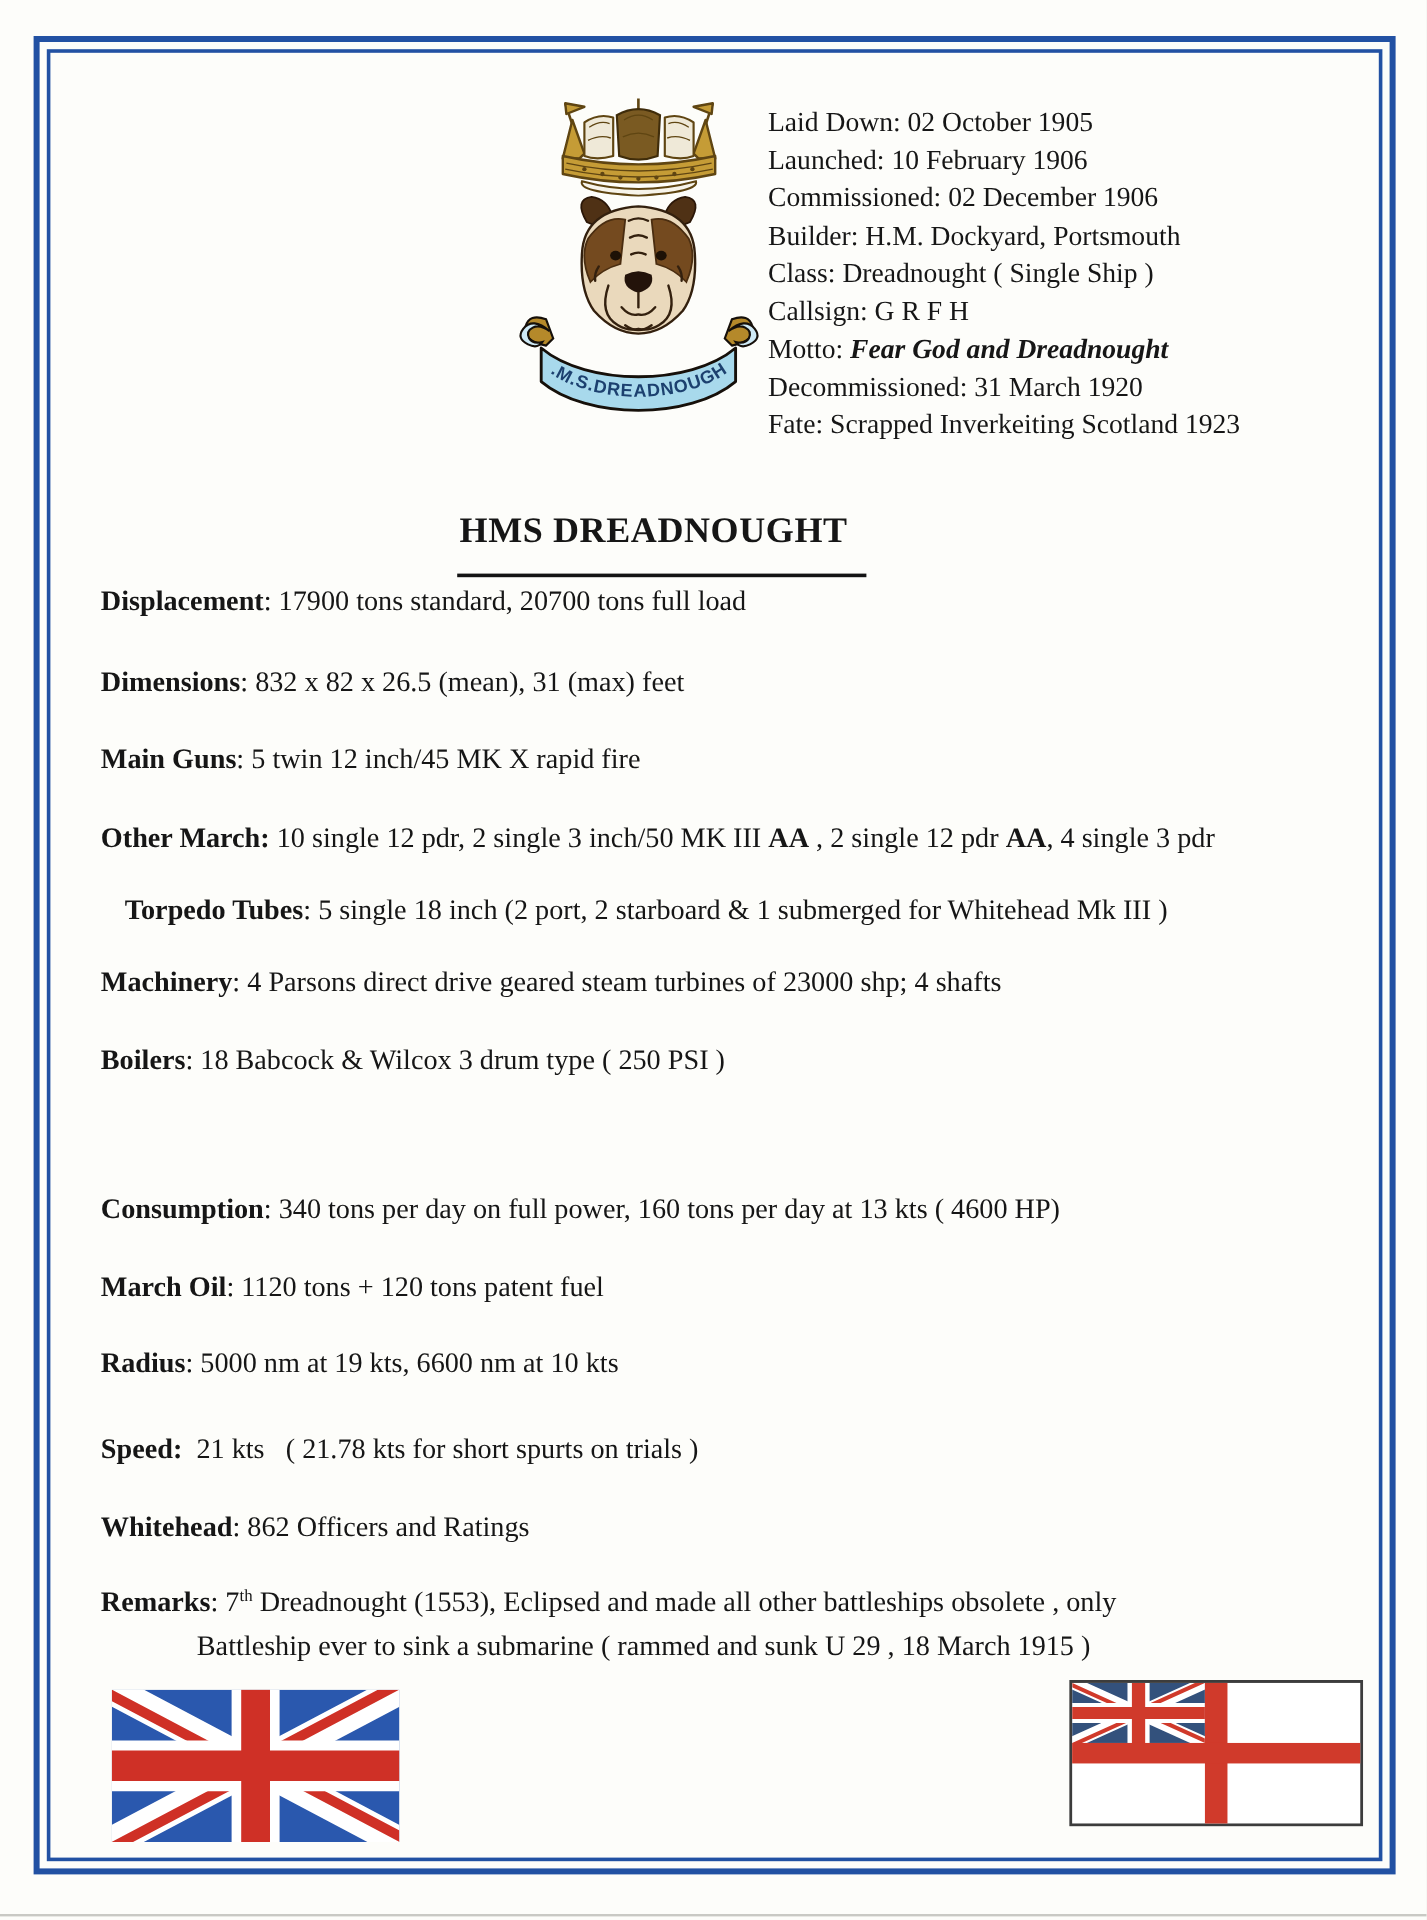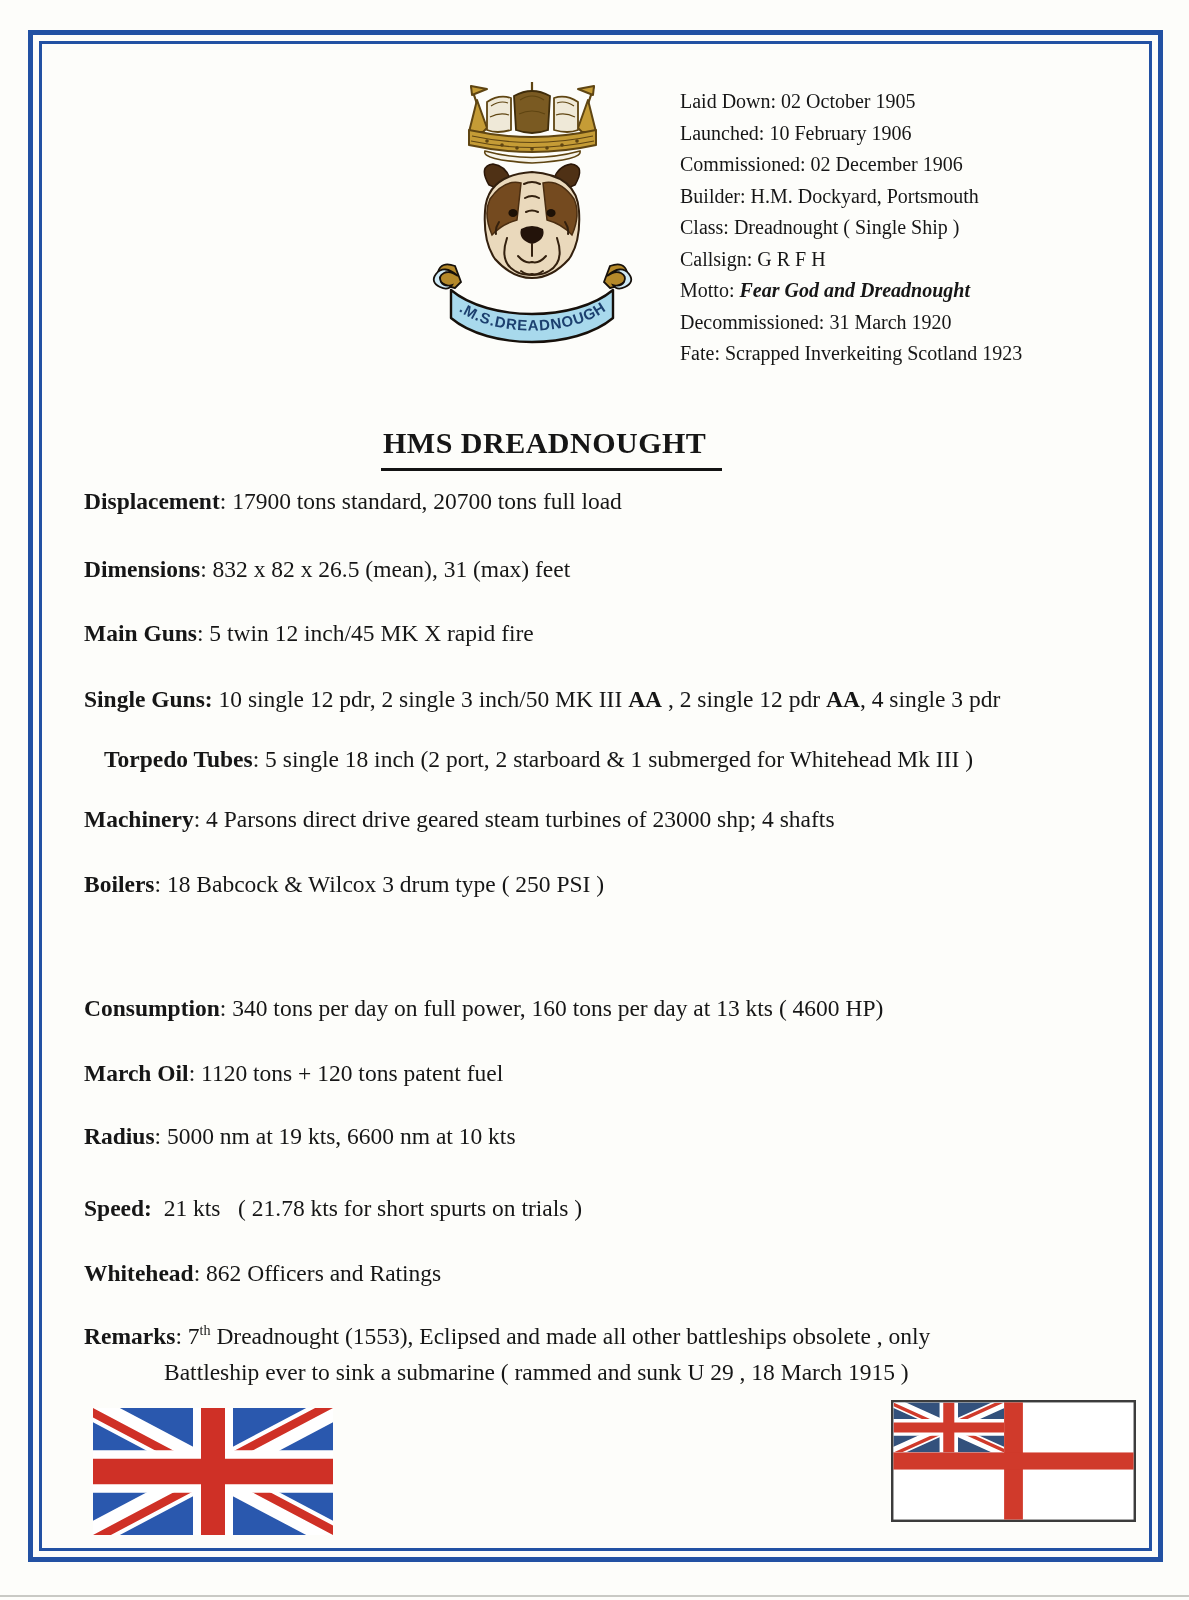--- a/index.html
+++ b/index.html
@@ -17,25 +17,25 @@
   html,body{margin:0;padding:0;background:#e9e9e6;}
   .page{
     position:relative;width:1189px;height:1600px;margin:0 auto;
     background:#fdfdfa;overflow:hidden;
     font-family:"Liberation Serif","DejaVu Serif",serif;color:var(--ink);
   }
   .border-outer{position:absolute;left:28px;top:30px;right:26px;bottom:38px;border:5px solid var(--border-blue);}
   .border-inner{position:absolute;left:6px;top:6px;right:6px;bottom:6px;border:3px solid var(--border-blue);}
   .scan-edge{position:absolute;left:0;right:0;bottom:3px;height:2px;background:#c9c9c4;}
   .crest{position:absolute;left:425px;top:72px;width:215px;height:285px;}
-  .info-block{position:absolute;left:680px;top:86px;font-size:20px;line-height:31.5px;white-space:pre;}
+  .info-block{position:absolute;left:640px;top:86px;font-size:23px;line-height:31.5px;white-space:pre;}
   .title{
     position:absolute;left:381px;top:426px;margin:0;
     font-size:30px;font-weight:bold;letter-spacing:.5px;white-space:pre;
-    border-bottom:3px solid #131313;padding:0 16px 8px 2px;
+    border-bottom:3px solid #131313;padding:0 16px 18px 2px;
   }
   .specs{position:absolute;left:0;top:0;width:100%;height:100%;}
   .spec-line{position:absolute;left:84px;font-size:23.5px;white-space:pre;}
   .spec-cont{margin-top:9px;margin-left:80px;}
   .b{font-weight:bold;}
   .i{font-style:italic;}
   sup{font-size:.6em;}
   .flag{position:absolute;}
   .flag-uj{left:93px;top:1408px;width:240px;height:127px;}
   .flag-we{left:891px;top:1400px;width:245px;height:122px;}
@@ -133,21 +133,21 @@
   </svg>
 
   <div class="info-block" id="info-block"><div><span>Laid Down: 02 October 1905</span></div><div><span>Launched: 10 February 1906</span></div><div><span>Commissioned: 02 December 1906</span></div><div><span>Builder: H.M. Dockyard, Portsmouth</span></div><div><span>Class: Dreadnought ( Single Ship )</span></div><div><span>Callsign: G R F H</span></div><div><span>Motto: </span><span class="b i">Fear God and Dreadnought</span></div><div><span>Decommissioned: 31 March 1920</span></div><div><span>Fate: Scrapped Inverkeiting Scotland 1923</span></div></div>
 
   <h1 class="title">HMS DREADNOUGHT</h1>
 
   <div class="specs" id="specs">
       <div class="spec-line" style="top: 488px;"><span class="b">Displacement</span><span>: 17900 tons standard, 20700 tons full load</span></div>
       <div class="spec-line" style="top: 556px;"><span class="b">Dimensions</span><span>: 832 x 82 x 26.5 (mean), 31 (max) feet</span></div>
       <div class="spec-line" style="top: 620px;"><span class="b">Main Guns</span><span>: 5 twin 12 inch/45 MK X rapid fire</span></div>
-      <div class="spec-line" style="top: 686px;"><span class="b">Single Guns:</span><span> 10 single 12 pdr, 2 single 3 inch/50 MK III </span><span class="b">AA</span><span> , 2 single 12 pdr </span><span class="b">AA</span><span>, 4 single 3 pdr</span></div>
+      <div class="spec-line" style="top: 686px;"><span class="b">Other March:</span><span> 10 single 12 pdr, 2 single 3 inch/50 MK III </span><span class="b">AA</span><span> , 2 single 12 pdr </span><span class="b">AA</span><span>, 4 single 3 pdr</span></div>
       <div class="spec-line" style="top: 746px; margin-left: 20px;"><span class="b">Torpedo Tubes</span><span>: 5 single 18 inch (2 port, 2 starboard &amp; 1 submerged for Whitehead Mk III )</span></div>
       <div class="spec-line" style="top: 806px;"><span class="b">Machinery</span><span>: 4 Parsons direct drive geared steam turbines of 23000 shp; 4 shafts</span></div>
       <div class="spec-line" style="top: 871px;"><span class="b">Boilers</span><span>: 18 Babcock &amp; Wilcox 3 drum type ( 250 PSI )</span></div>
       <div class="spec-line" style="top: 995px;"><span class="b">Consumption</span><span>: 340 tons per day on full power, 160 tons per day at 13 kts ( 4600 HP)</span></div>
       <div class="spec-line" style="top: 1060px;"><span class="b">March Oil</span><span>: 1120 tons + 120 tons patent fuel</span></div>
       <div class="spec-line" style="top: 1123px;"><span class="b">Radius</span><span>: 5000 nm at 19 kts, 6600 nm at 10 kts</span></div>
       <div class="spec-line" style="top: 1195px;"><span class="b">Speed:</span><span>  21 kts   ( 21.78 kts for short spurts on trials )</span></div>
       <div class="spec-line" style="top: 1260px;"><span class="b">Whitehead</span><span>: 862 Officers and Ratings</span></div>
       <div class="spec-line" style="top: 1322px;"><span class="b">Remarks</span><span>: 7</span><sup>th</sup><span> Dreadnought (1553), Eclipsed and made all other battleships obsolete , only</span><div class="spec-cont">Battleship ever to sink a submarine ( rammed and sunk U 29 , 18 March 1915 )</div></div>
     </div>

